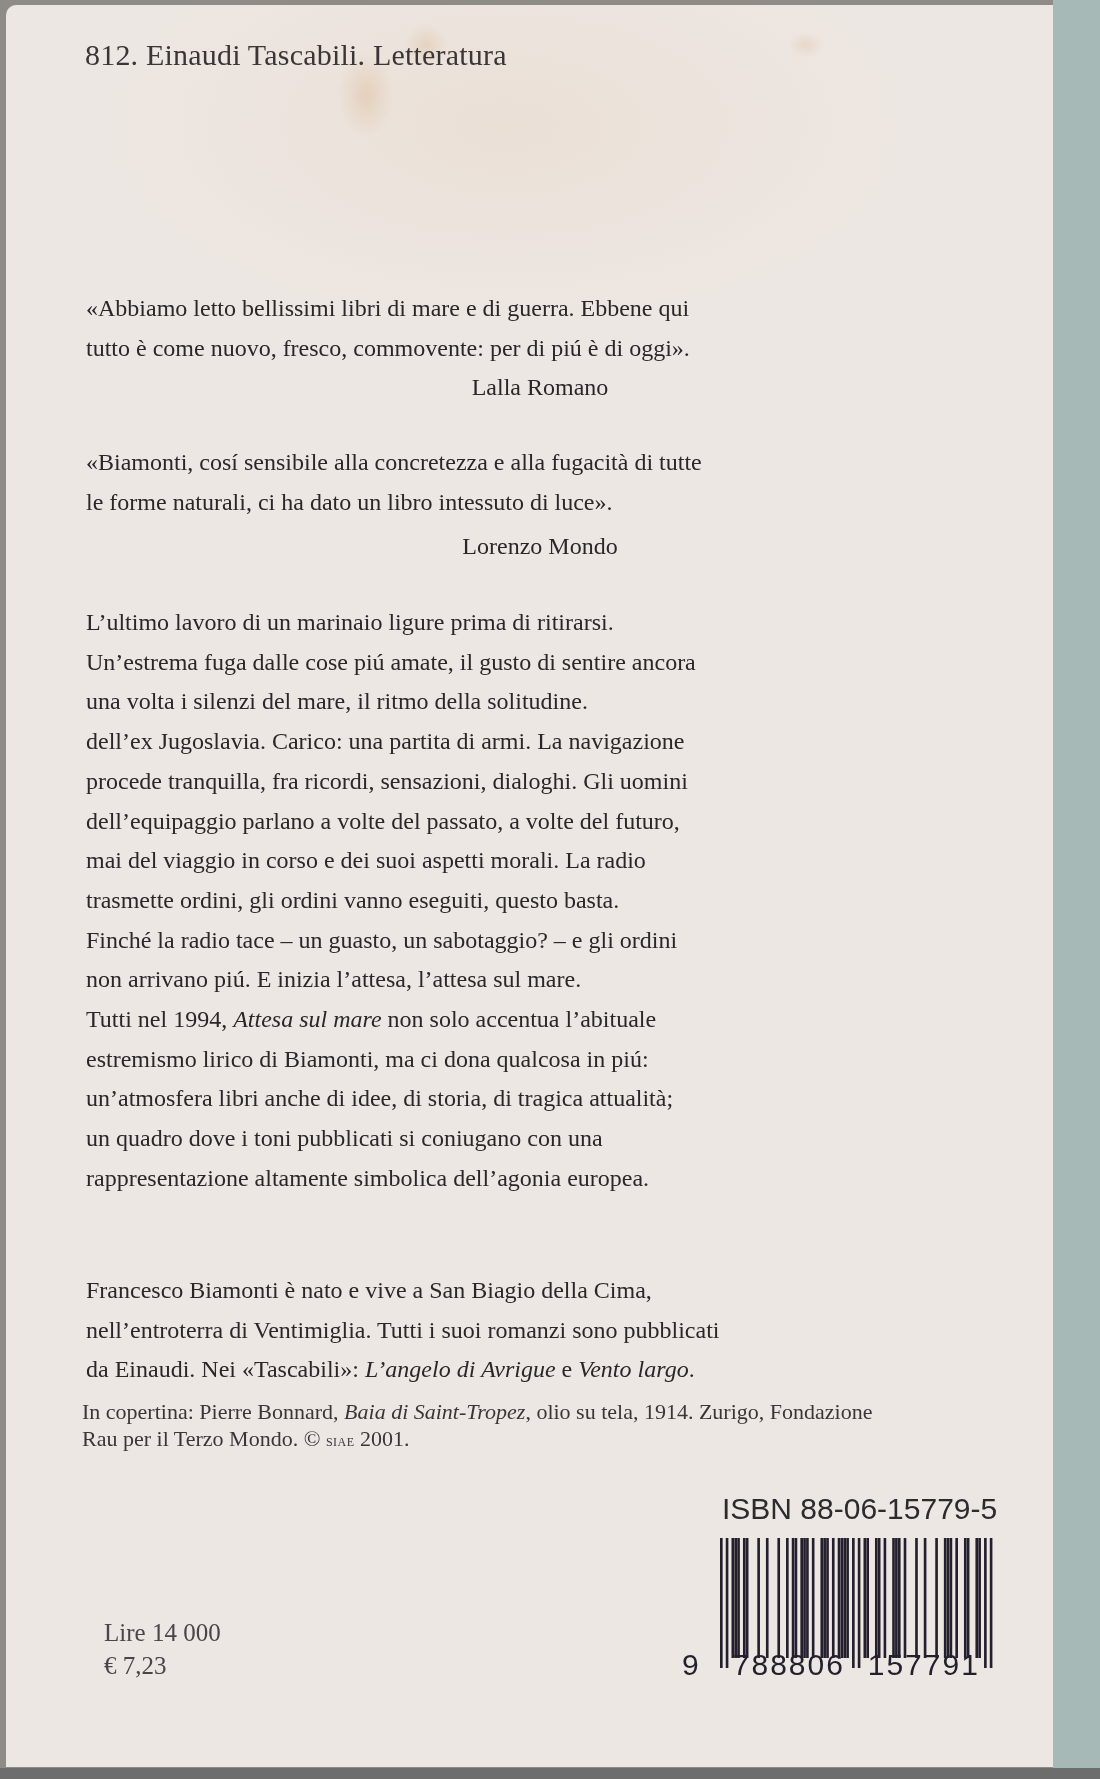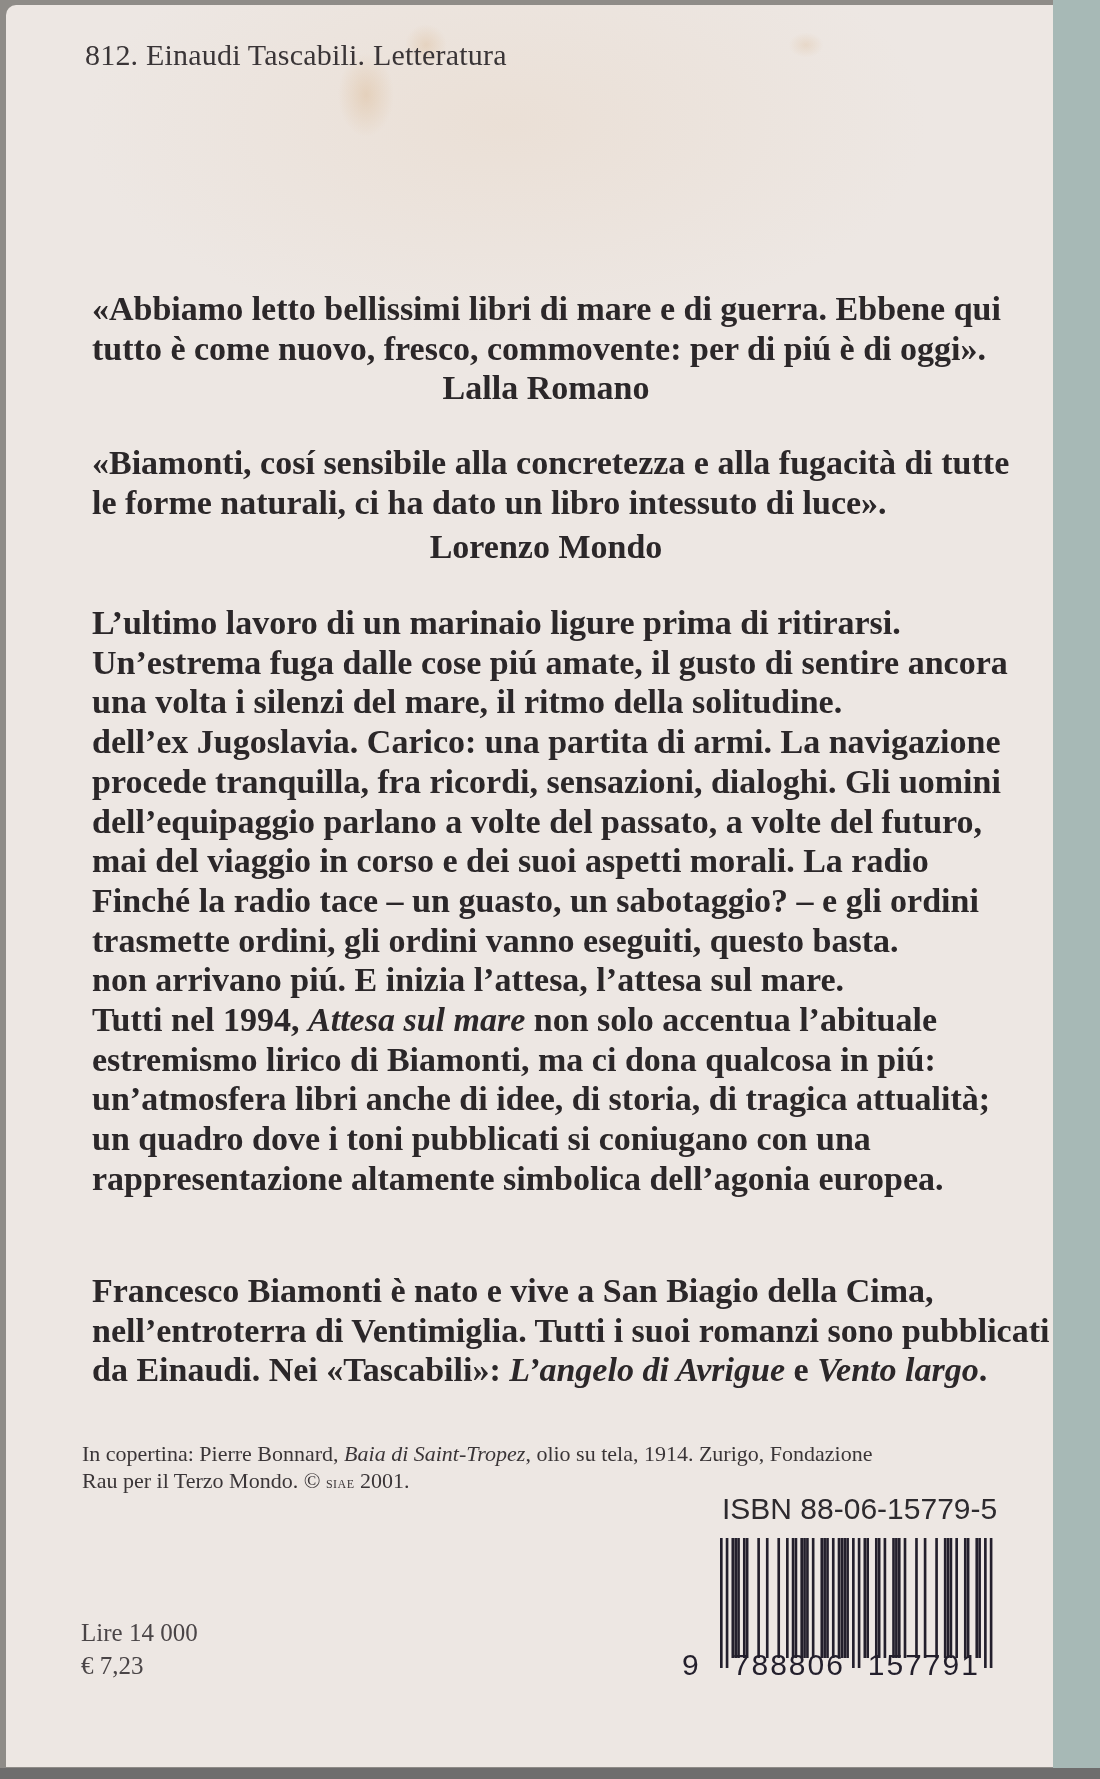--- a/index.html
+++ b/index.html
@@ -25,35 +25,35 @@
   }
   .bottom-strip {
     position: absolute; left: 0; top: 1768px; width: 1100px; height: 11px;
     background: #6e6d6d;
   }
   .header {
     position: absolute; left: 85px; top: 38px;
     font-size: 30px; letter-spacing: 0.2px; white-space: nowrap;
     color: #3a3537;
   }
-  .para { position: absolute; left: 92px; width: 910px; font-size: 34px; line-height: 39.7px; font-weight: bold; }
+  .para { position: absolute; left: 86px; width: 910px; font-size: 24px; line-height: 39.7px; }
   .para .line { white-space: nowrap; display: block; }
   .attrib { display: block; text-align: center; width: 908px; white-space: nowrap; }
   .credits { position: absolute; left: 82px; width: 920px; font-size: 22px; line-height: 27px; color: #3a3537; }
   .credits .line { display: block; white-space: nowrap; }
   i { font-style: italic; }
   .sc { font-size: 12px; letter-spacing: 0.5px; }
   .isbn {
     position: absolute; left: 722px; top: 1492px;
     font-family: "Liberation Sans", "DejaVu Sans", sans-serif;
     font-size: 30px; color: #2d2a2e; white-space: nowrap;
   }
   .barcode { position: absolute; left: 682px; top: 1536px; width: 320px; height: 150px; }
   .price { position: absolute; left: 81px; top: 1616px; font-size: 25px; line-height: 33px; color: #4a4547; }
-  .price .line { display: block; white-space: nowrap; }
+  .price .line { display: block; white-space: nowrap; margin-left: 23px; }
 </style>
 </head>
 <body>
 
 <div class="spine"></div>
 <div class="bottom-strip"></div>
 
 <div class="cover"></div>
 
 <div class="header">812. Einaudi Tascabili. Letteratura</div>
@@ -71,37 +71,37 @@
 </div>
 
 <div class="para" style="top:603px;">
   <span class="line">L’ultimo lavoro di un marinaio ligure prima di ritirarsi.</span>
   <span class="line">Un’estrema fuga dalle cose piú amate, il gusto di sentire ancora</span>
   <span class="line">una volta i silenzi del mare, il ritmo della solitudine.</span>
   <span class="line">dell’ex Jugoslavia. Carico: una partita di armi. La navigazione</span>
   <span class="line">procede tranquilla, fra ricordi, sensazioni, dialoghi. Gli uomini</span>
   <span class="line">dell’equipaggio parlano a volte del passato, a volte del futuro,</span>
   <span class="line">mai del viaggio in corso e dei suoi aspetti morali. La radio</span>
+  <span class="line">trasmette ordini, gli ordini vanno eseguiti, questo basta.</span>
   <span class="line">Finché la radio tace – un guasto, un sabotaggio? – e gli ordini</span>
-  <span class="line">trasmette ordini, gli ordini vanno eseguiti, questo basta.</span>
   <span class="line">non arrivano piú. E inizia l’attesa, l’attesa sul mare.</span>
   <span class="line"><span>Tutti nel 1994, </span><i>Attesa sul mare</i><span> non solo accentua l’abituale</span></span>
   <span class="line">estremismo lirico di Biamonti, ma ci dona qualcosa in piú:</span>
   <span class="line">un’atmosfera libri anche di idee, di storia, di tragica attualità;</span>
   <span class="line">un quadro dove i toni pubblicati si coniugano con una</span>
   <span class="line">rappresentazione altamente simbolica dell’agonia europea.</span>
 </div>
 
 <div class="para" style="top:1271px;">
   <span class="line">Francesco Biamonti è nato e vive a San Biagio della Cima,</span>
   <span class="line">nell’entroterra di Ventimiglia. Tutti i suoi romanzi sono pubblicati</span>
   <span class="line"><span>da Einaudi. Nei «Tascabili»: </span><i>L’angelo di Avrigue</i><span> e </span><i>Vento largo</i><span>.</span></span>
 </div>
 
-<div class="credits" style="top:1440px;">
+<div class="credits" style="top:1398px;">
   <span class="line"><span>In copertina: Pierre Bonnard, </span><i>Baia di Saint-Tropez</i><span>, olio su tela, 1914. Zurigo, Fondazione</span></span>
   <span class="line"><span>Rau per il Terzo Mondo. © </span><span class="sc">SIAE</span><span> 2001.</span></span>
 </div>
 
 <div class="isbn">ISBN 88-06-15779-5</div>
 
 <svg class="barcode" id="barcode" viewBox="0 0 320 150" width="320" height="150">
     <rect x="38.00" y="2" width="2.64" height="130" fill="#231f2c"></rect>
     <rect x="43.74" y="2" width="2.64" height="130" fill="#231f2c"></rect>
     <rect x="49.48" y="2" width="2.64" height="120" fill="#231f2c"></rect>

